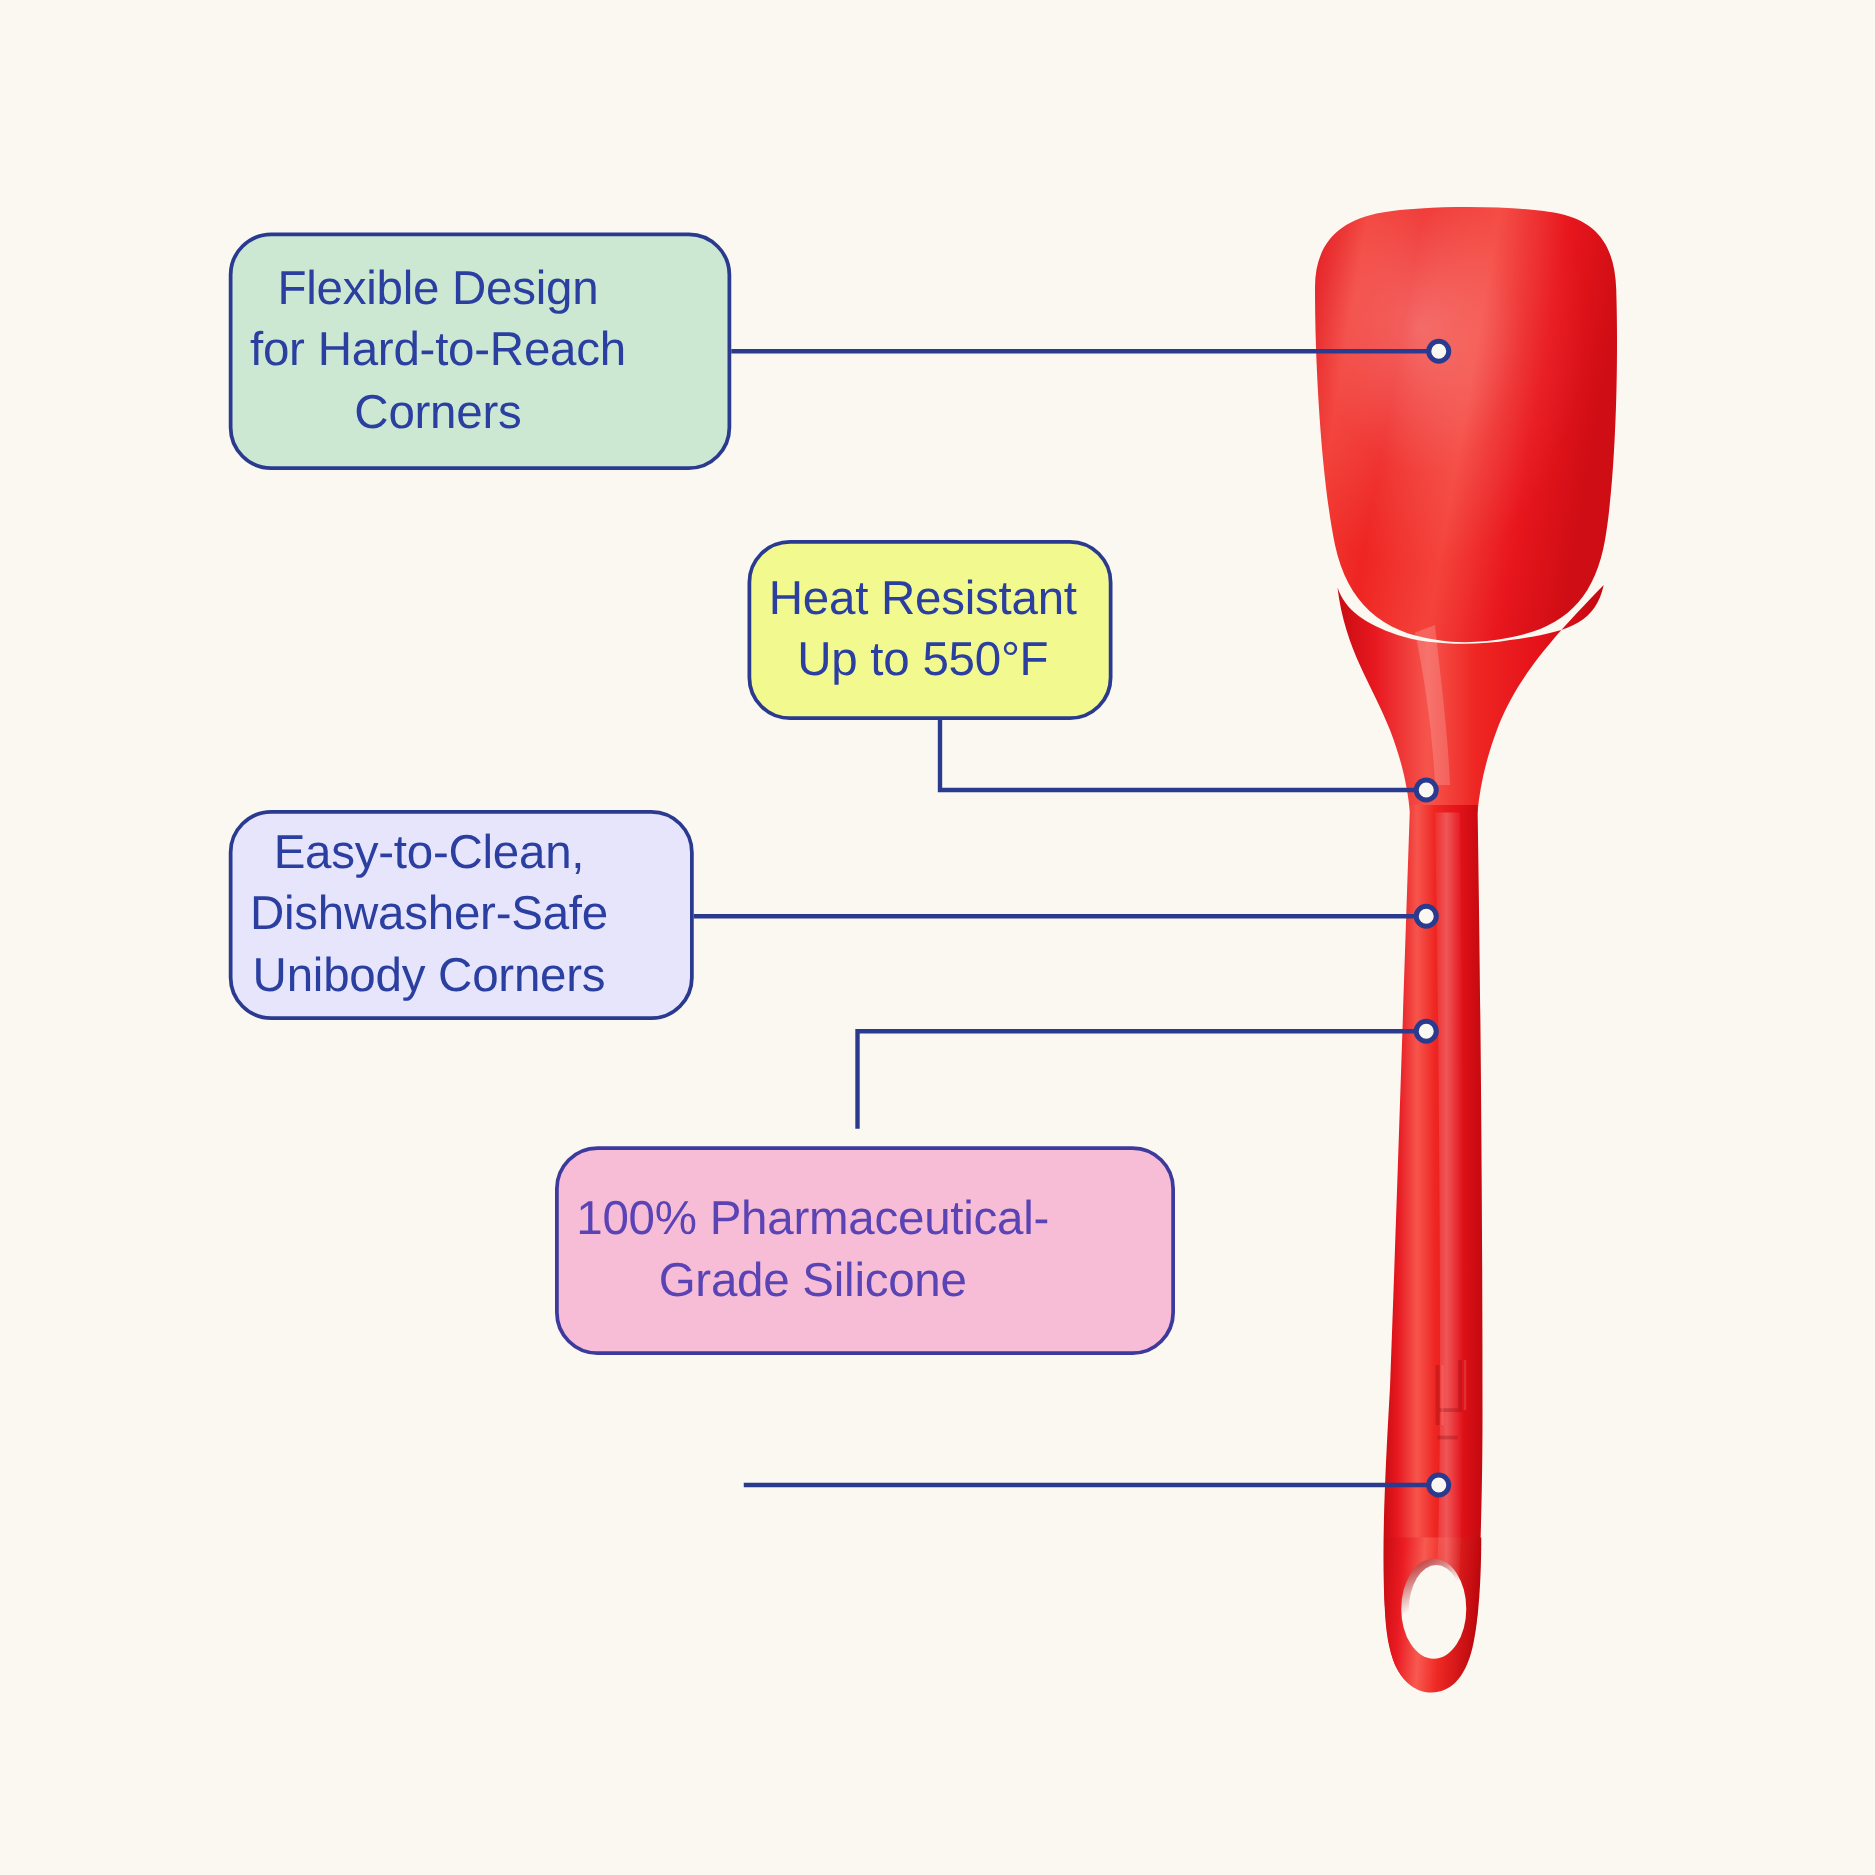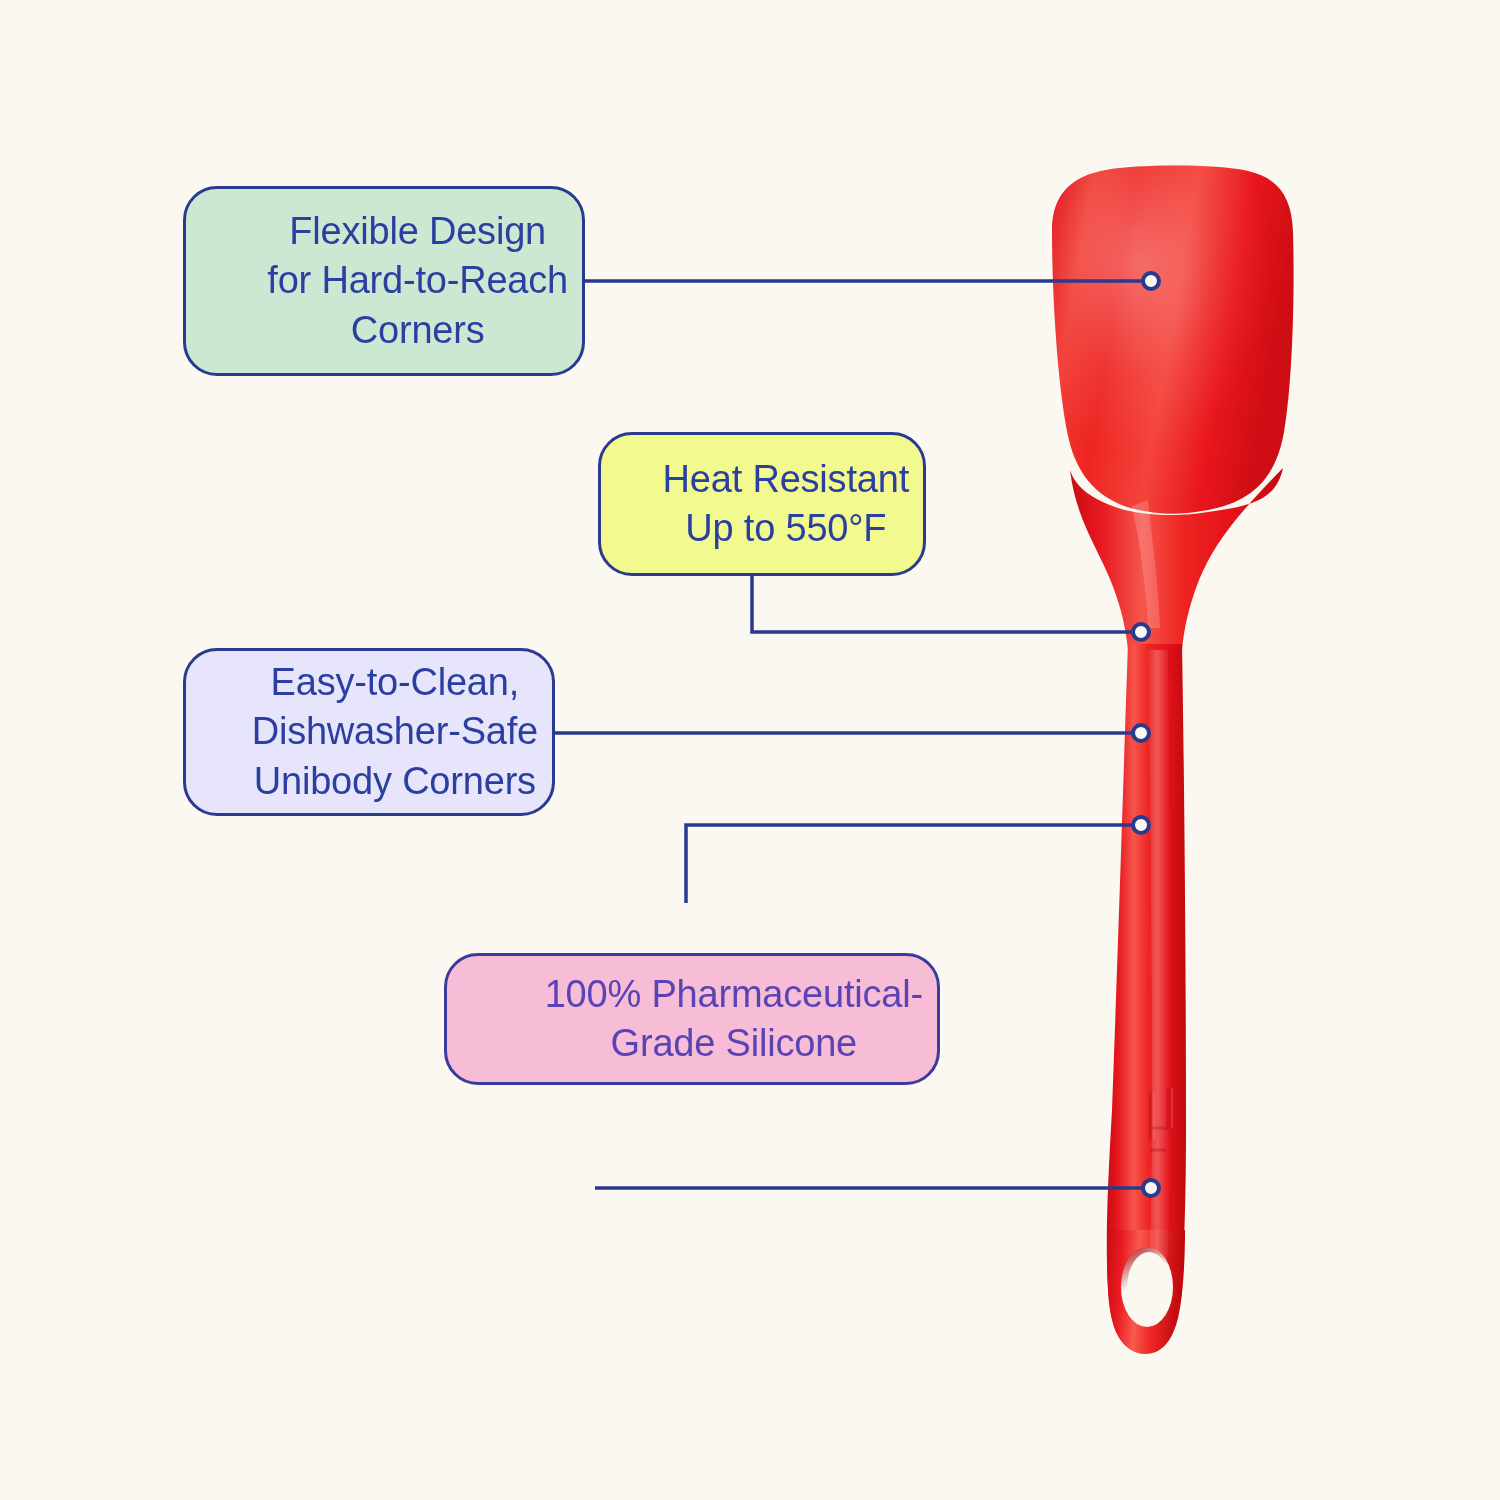--- a/index.html
+++ b/index.html
@@ -12,35 +12,35 @@
   }
   #stage { position:absolute; inset:0; width:1500px; height:1500px; }
 
   
   .callout {
     position:absolute;
     border:3px solid #2a3b8f;
     border-radius:34px;
     display:flex;
     align-items:center;
-    justify-content:flex-end;
+    justify-content:flex-start;
     text-align:center;
     color:#2a3fa0;
     font-size:38px;
     line-height:1.30;
     letter-spacing:-0.2px;
     padding:6px 14px;
     z-index:4;
   }
   .callout span { display:block; white-space:pre-line; }
 
   #box-flexible   { left:183px;  top:186px;  width:402px; height:190px; background:#cde8d2; }
-  #box-heat       { left:598px;  top:432px;  width:328px; height:144px; background:#f2fa8f; }
+  #box-heat       { left:598px;  top:432px;  width:292px; height:144px; background:#f2fa8f; }
   #box-clean      { left:183px;  top:648px;  width:372px; height:168px; background:#e7e5fc; }
-  #box-silicone   { left:444px;  top:953px;  width:496px; height:132px; background:#f7bdd6;
+  #box-silicone   { left:444px;  top:917px;  width:496px; height:167px; background:#f7bdd6;
                     border-color:#3c3a9c; color:#5a44b5; }
   #box-bpa        { left:183px;  top:1155px; width:412px; height:80px;  background:#fbcb93;
                     border-color:#3c3a9c; color:#3b3f9e; }
 
   
   #lines, #product { position:absolute; left:0; top:0; width:1500px; height:1500px; }
   #lines { z-index:5; }
   #product { z-index:2; }
 </style>
 </head>

